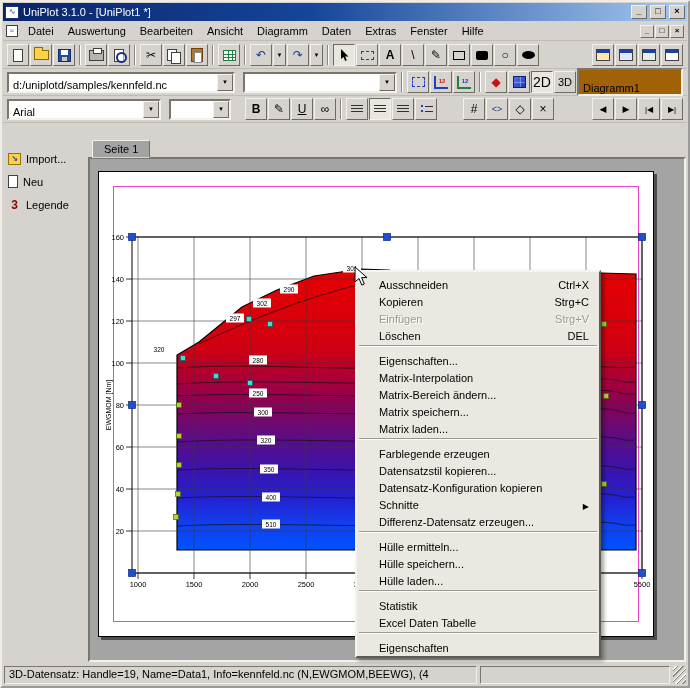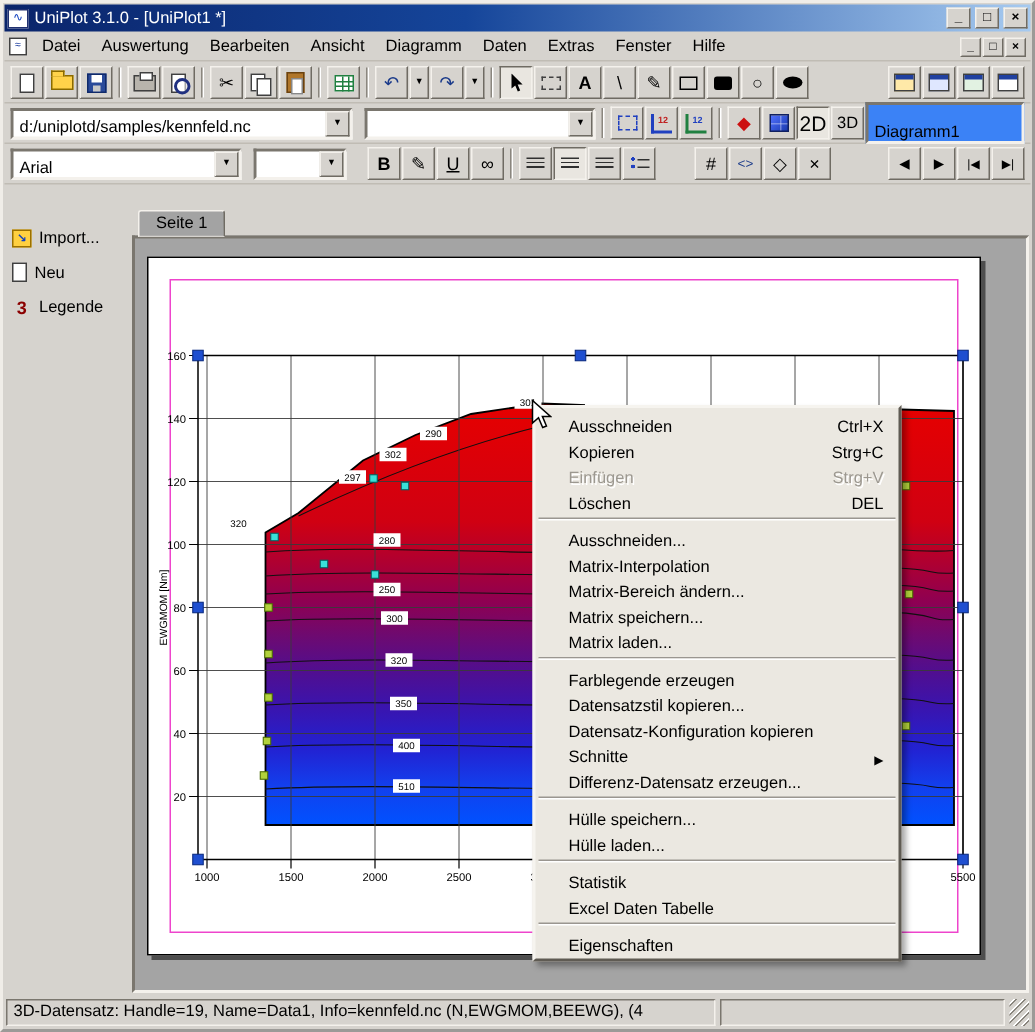--- a/index.html
+++ b/index.html
@@ -80,21 +80,21 @@
   .glyph-red{color:#cc1010}
   .glyph-blue{color:#1a3a8a}
   .bold-b{font-weight:bold}
   .under-u{text-decoration:underline}
 
   .combo{height:21px;background:#fff;border:2px solid;border-color:#7a766e #f4f1ec #f4f1ec #7a766e;
          display:flex;align-items:flex-end;flex:0 0 auto}
   .combo-text{flex:1;padding:0 4px;white-space:nowrap;overflow:hidden}
   .combo-btn{width:16px;align-self:stretch;background:#d6d3ce;border:1px solid;border-color:#f4f1ec #6f6b63 #6f6b63 #f4f1ec;
              display:flex;align-items:center;justify-content:center;font-size:6px}
-  .edit{height:21px;background:#3b82f6;border:2px solid;border-color:#7a766e #f4f1ec #f4f1ec #7a766e;
+  .edit{height:21px;background:#a16207;border:2px solid;border-color:#7a766e #f4f1ec #f4f1ec #7a766e;
         padding:12px 4px;white-space:nowrap;overflow:hidden;flex:0 0 auto}
 
   
   .sidebar{position:absolute;left:1px;top:122px;width:85px;bottom:24px;padding-top:24px}
   .side-item{display:flex;align-items:center;gap:5px;padding:5px 5px}
   .imp-icon{width:13px;height:12px;background:#ffd040;border:1px solid #9a7000;color:#1040c0;
             font-size:8px;line-height:10px;text-align:center;font-weight:bold}
   .badge3{color:#8b0000;font-weight:bold;font-size:12px;width:13px;text-align:center}
 
   
@@ -541,21 +541,21 @@
     <div class="mi dis">
         <span>Einfügen</span>
         <span class="mi-s">Strg+V</span>
       </div>
     <div class="mi">
         <span>Löschen</span>
         <span class="mi-s">DEL</span>
       </div>
     <div class="msep"></div>
     <div class="mi">
-        <span>Ausschneiden...</span>
+        <span>Eigenschaften...</span>
       </div>
     <div class="mi">
         <span>Matrix-Interpolation</span>
       </div>
     <div class="mi">
         <span>Matrix-Bereich ändern...</span>
       </div>
     <div class="mi">
         <span>Matrix speichern...</span>
       </div>
@@ -573,20 +573,23 @@
         <span>Datensatz-Konfiguration kopieren</span>
       </div>
     <div class="mi">
         <span>Schnitte</span>
         <span class="mi-a">▶</span>
       </div>
     <div class="mi">
         <span>Differenz-Datensatz erzeugen...</span>
       </div>
     <div class="msep"></div>
+    <div class="mi">
+        <span>Hülle ermitteln...</span>
+      </div>
     <div class="mi">
         <span>Hülle speichern...</span>
       </div>
     <div class="mi">
         <span>Hülle laden...</span>
       </div>
     <div class="msep"></div>
     <div class="mi">
         <span>Statistik</span>
       </div>

